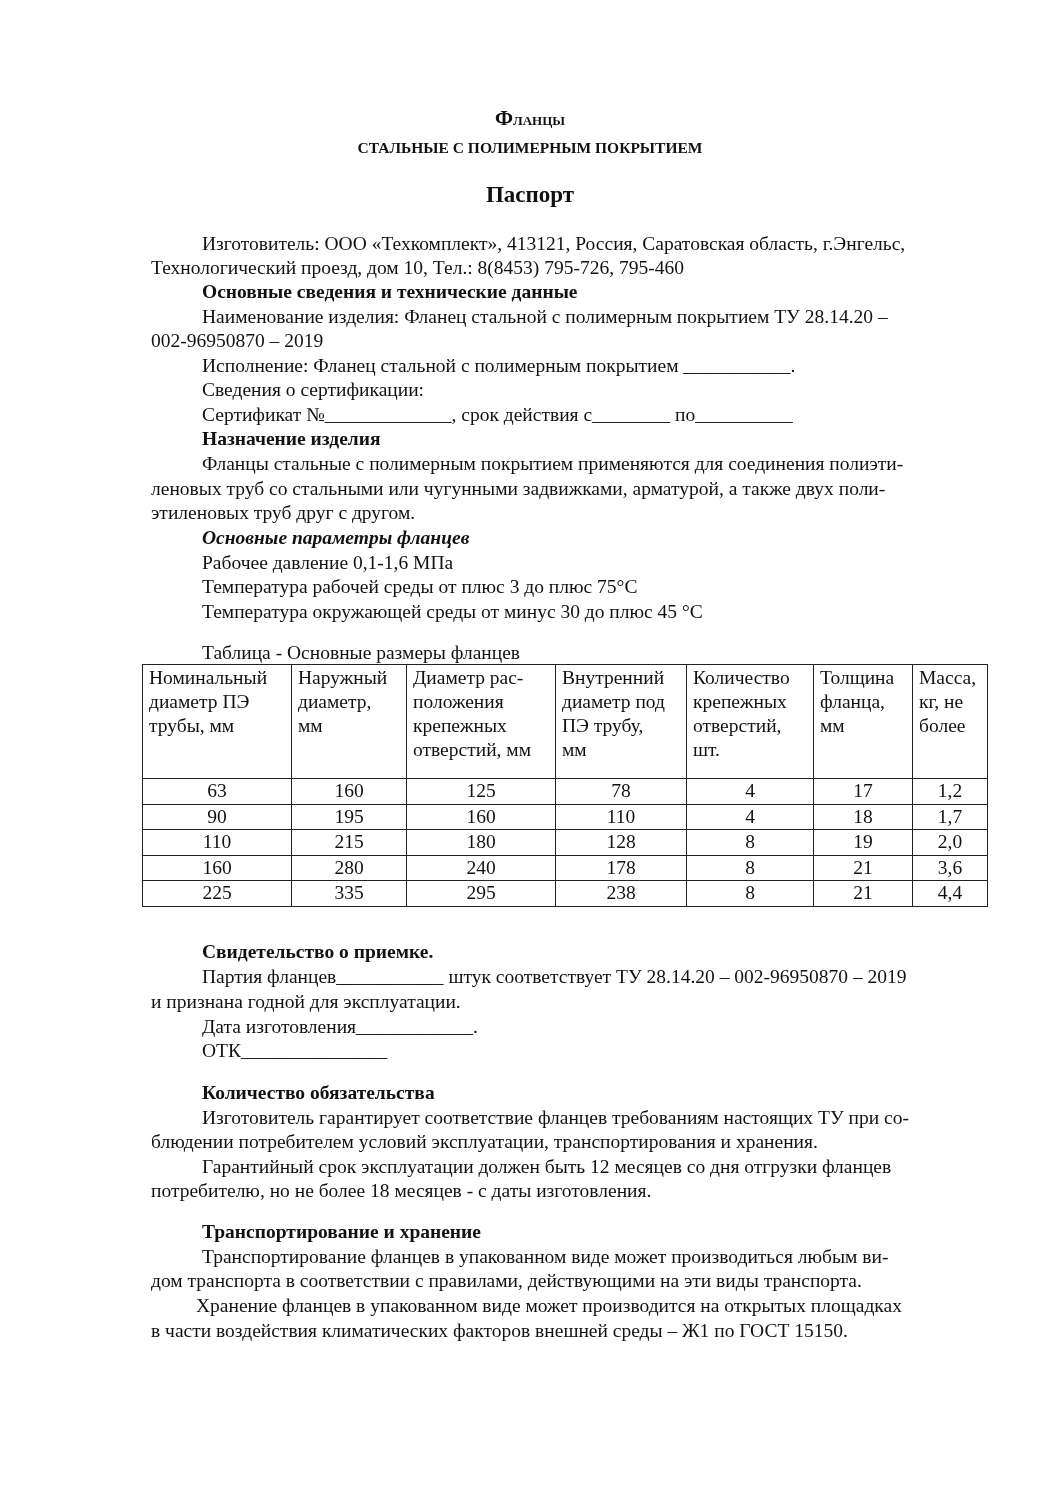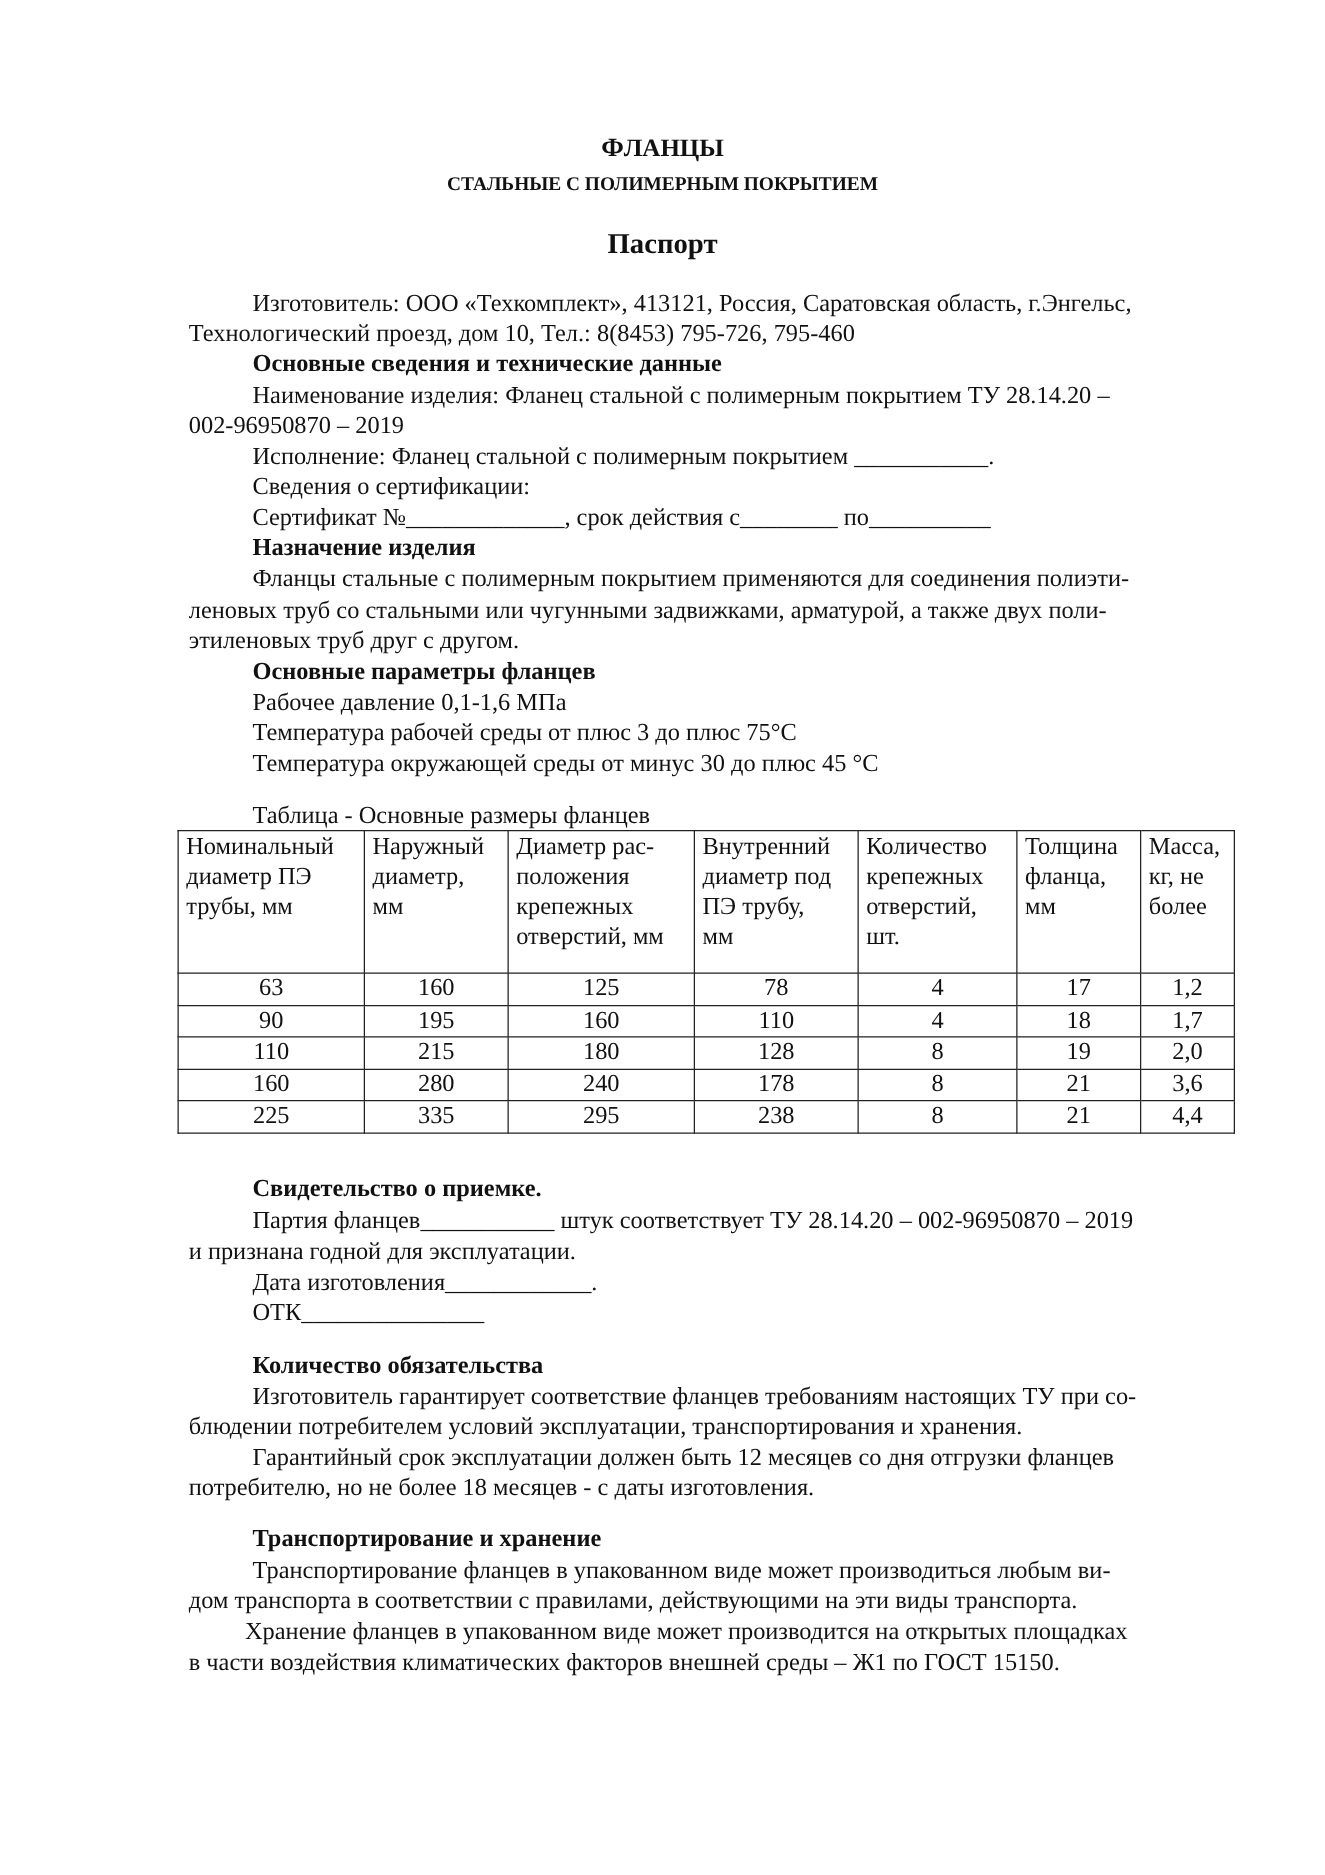--- a/index.html
+++ b/index.html
@@ -3,21 +3,21 @@
 <meta charset="utf-8">
 <style>
   html, body { margin: 0; padding: 0; background: #ffffff; }
   body { width: 1060px; height: 1500px; position: relative; overflow: hidden;
          font-family: "Liberation Serif", "DejaVu Serif", serif; color: #111; }
   .page { position: absolute; left: 0; top: 0; width: 1060px; height: 1500px; }
   .line { position: absolute; font-size: 19.5px; line-height: 24px; white-space: nowrap; }
   .center { left: 0; width: 1060px; text-align: center; }
   .b { font-weight: bold; }
   .title { font-size: 21px; font-weight: bold; }
-  .title .sc { font-size: 20px; }
+  .title .sc { font-size: 13px; }
   .subtitle { font-size: 15.5px; font-weight: bold; }
   .passport { font-size: 23px; font-weight: bold; }
   .ind { left: 202px; }
   .ind2 { left: 196px; }
   .flush { left: 151px; }
   table.sizes { position: absolute; left: 142px; top: 664px; border-collapse: collapse;
                 font-size: 19.5px; line-height: 24px; }
   table.sizes th, table.sizes td { border: 1px solid #222; padding: 16px 6px; font-weight: normal; }
   table.sizes th { text-align: left; vertical-align: top; padding-top: 1px; }
   table.sizes td { text-align: center; height: 24.5px; padding: 0; }
@@ -39,21 +39,21 @@
   <div class="line flush" style="top:329px;">002-96950870 – 2019</div>
   <div class="line ind" style="top:354px;">Исполнение: Фланец стальной с полимерным покрытием  ___________.</div>
   <div class="line ind" style="top:378px;">Сведения о сертификации:</div>
   <div class="line ind" style="top:403px;">Сертификат №_____________, срок действия с________ по__________</div>
 
   <div class="line ind b" style="top:427px;">Назначение изделия</div>
   <div class="line ind" style="top:452px;">Фланцы стальные  с полимерным покрытием применяются для соединения полиэти-</div>
   <div class="line flush" style="top:477px;">леновых труб со стальными или чугунными задвижками, арматурой, а также двух поли-</div>
   <div class="line flush" style="top:501px;">этиленовых труб друг с другом.</div>
 
-  <div class="line ind b" style="top:526px;">Основные параметры фланцев</div>
+  <div class="line ind b" style="top:526px;font-style:italic;">Основные параметры фланцев</div>
   <div class="line ind" style="top:551px;">Рабочее давление   0,1-1,6 МПа</div>
   <div class="line ind" style="top:575px;">Температура рабочей среды от плюс 3 до плюс 75°С</div>
   <div class="line ind" style="top:600px;">Температура окружающей среды от минус 30 до плюс 45 °С</div>
 
   <div class="line ind" style="top:641px;">Таблица - Основные размеры фланцев</div>
 
   <table class="sizes">
     <thead>
       <tr>
         <th style="width:136px;"><span>Номинальный</span><br><span>диаметр ПЭ</span><br><span>трубы, мм</span><br><span></span></th>

